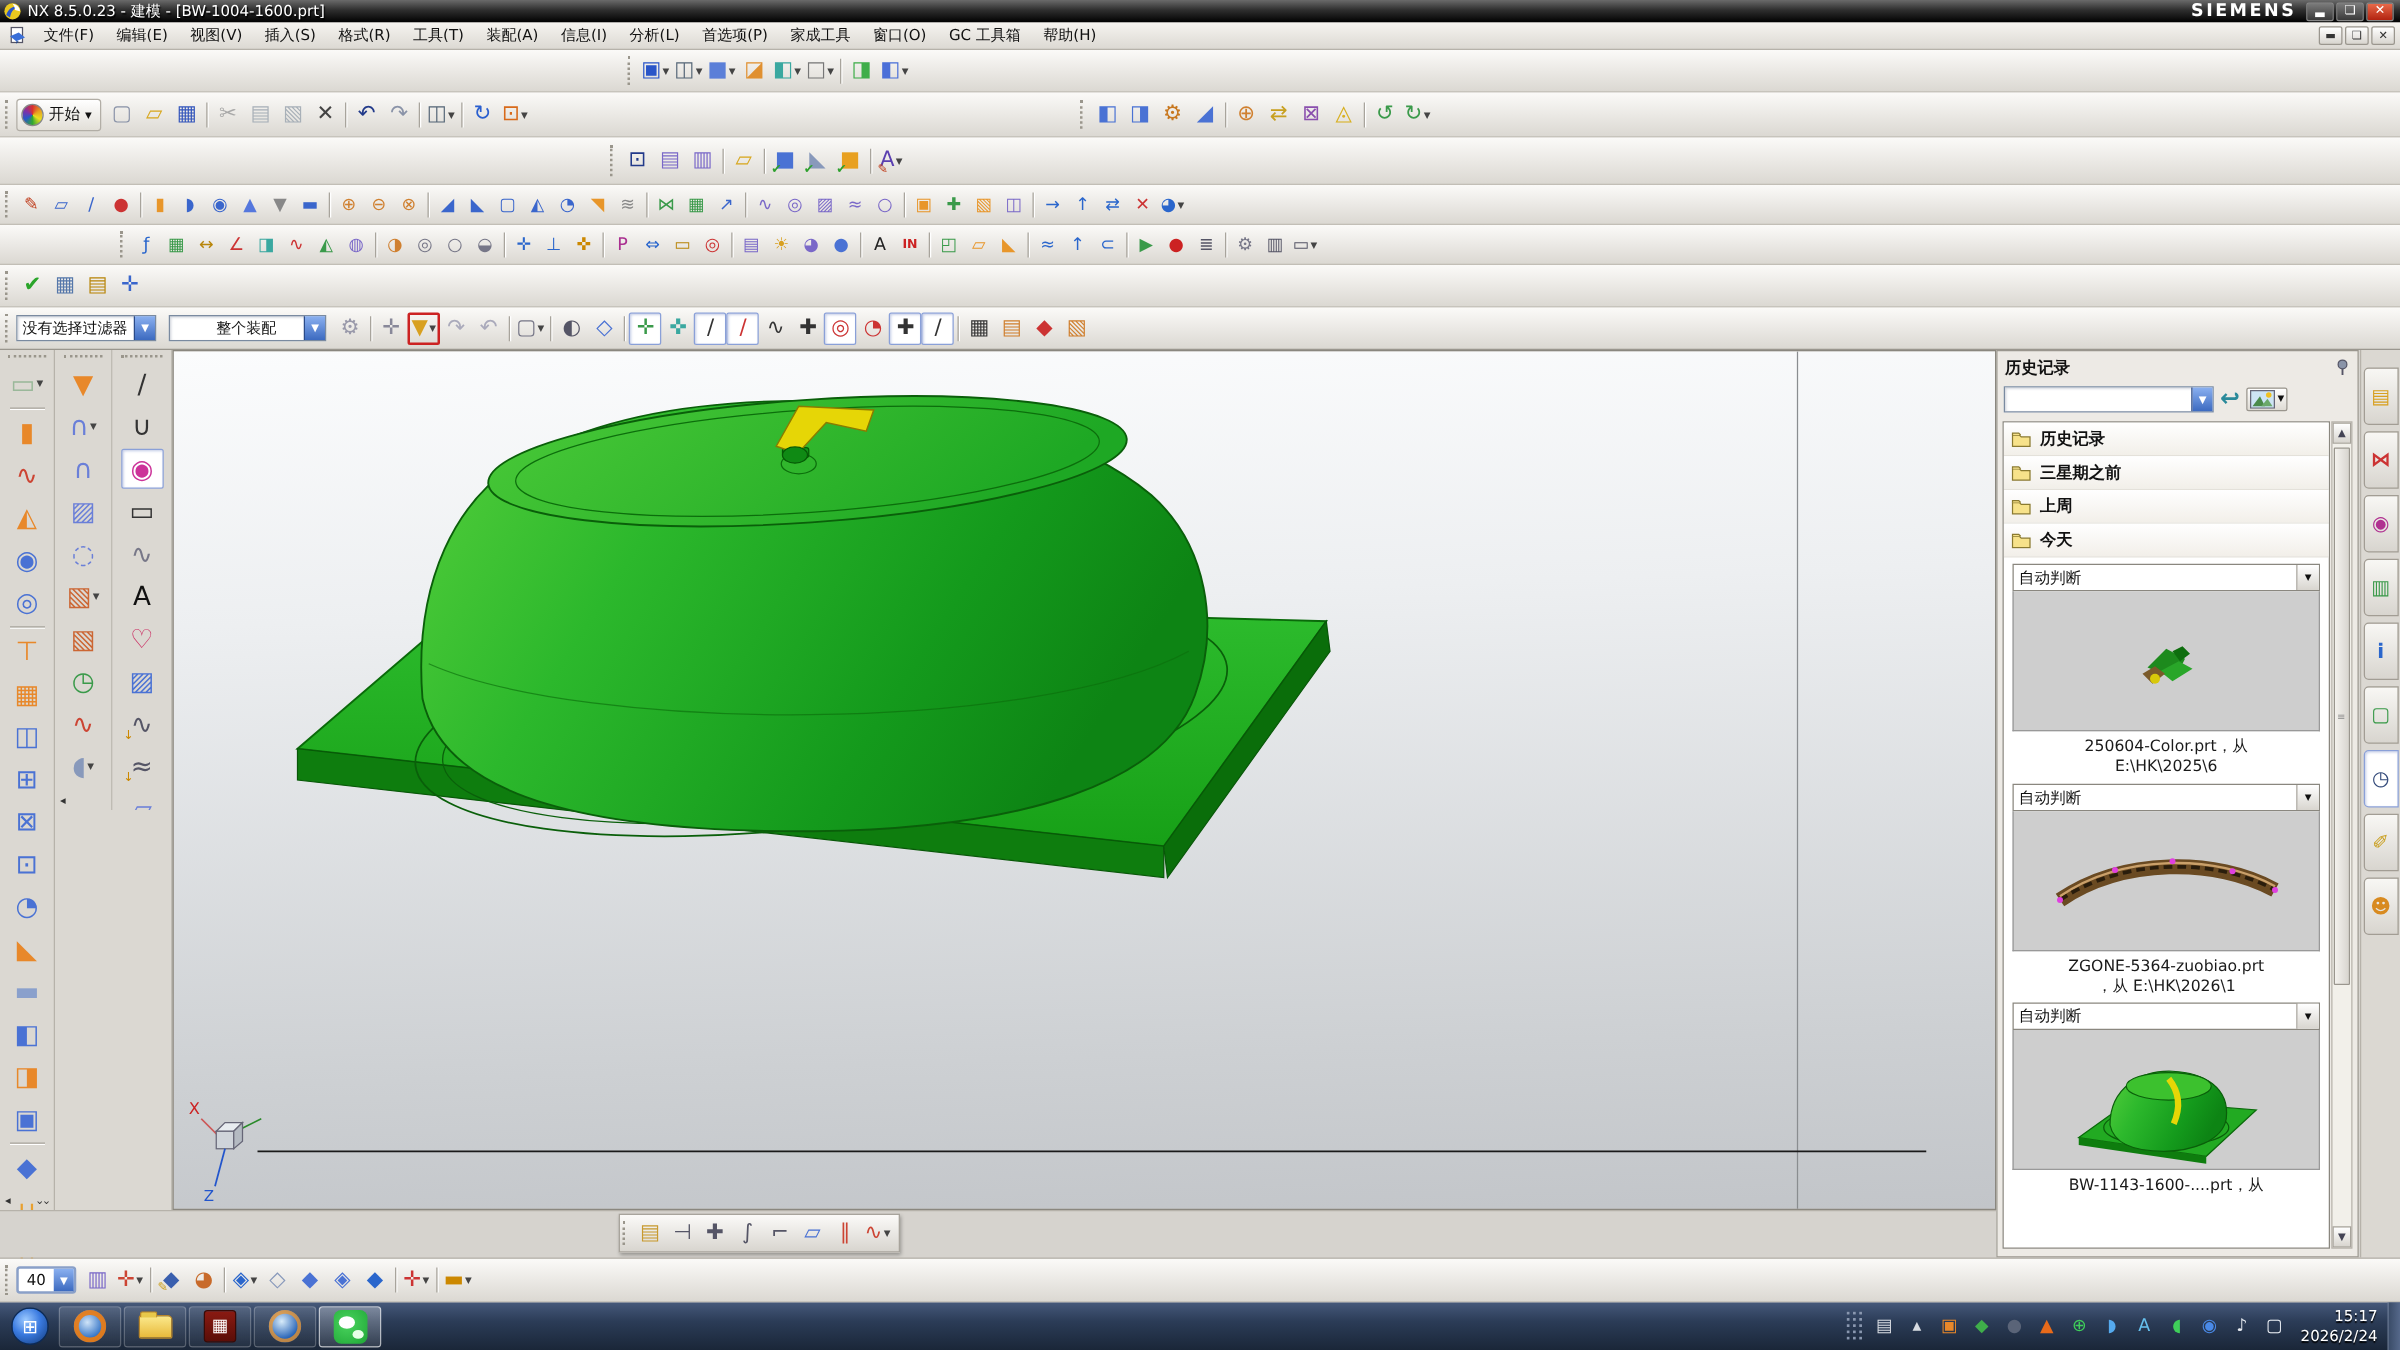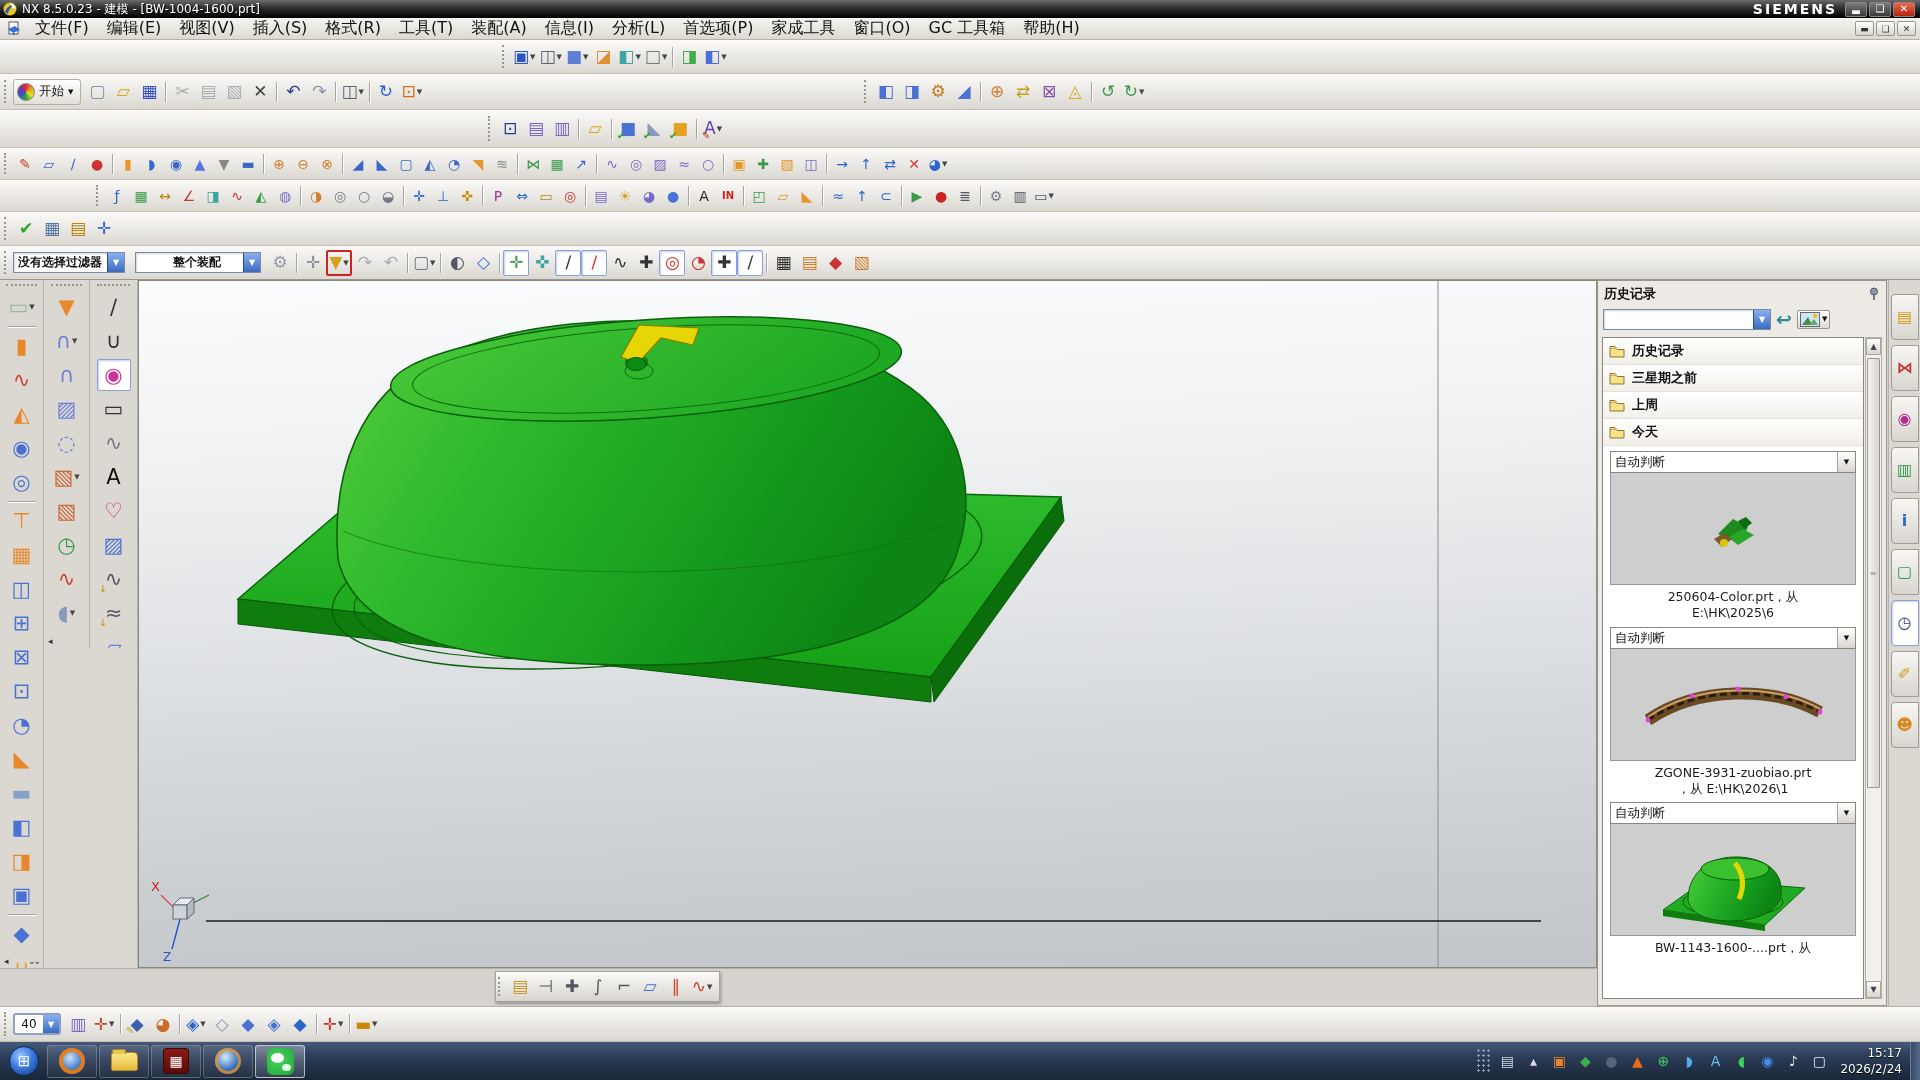--- a/index.html
+++ b/index.html
@@ -12,21 +12,21 @@
   .brand{margin-left:auto;font-weight:bold;font-size:14px;letter-spacing:2px;margin-right:8px;}
   .winbtns{display:flex;gap:2px;margin-right:2px;}
   .wb{width:22px;height:15px;border:1px solid #888;border-radius:2px;background:linear-gradient(#7a7a7a,#3a3a3a);position:relative;}
   .wb.close{background:linear-gradient(#e86a4a,#b22310);}
   .wb i{position:absolute;left:50%;top:50%;transform:translate(-50%,-50%);font-style:normal;color:#fff;font-size:10px;line-height:1;}
   .wb.min i{top:70%;}
 
   
   .menubar{position:absolute;left:0;top:18px;width:1920px;height:22px;background:linear-gradient(#f6f4f0,#dcd9d3);border-bottom:1px solid #b6b2aa;display:flex;align-items:center;padding-left:3px;}
   .appico{width:15px;height:15px;margin:0 4px;flex:none;}
-  .menu-item{padding:16px 9px;font-size:16px;white-space:nowrap;}
+  .menu-item{padding:16px 9px;font-size:12px;white-space:nowrap;}
   .mdibtns{margin-left:auto;display:flex;gap:2px;margin-right:4px;}
   .mdib{width:19px;height:15px;border:1px solid #9a968e;border-radius:2px;background:linear-gradient(#fff,#d8d5cf);color:#333;font-size:9px;display:flex;align-items:center;justify-content:center;}
 
   
   .trow{position:absolute;left:0;width:1920px;background:linear-gradient(#fbfaf8,#dbd8d2);border-bottom:1px solid #c2beb6;}
   .tstrip{position:absolute;top:0;height:100%;display:flex;align-items:center;}
   .grip{width:4px;height:68%;border-left:2px dotted #9a968c;margin:0 5px 0 2px;flex:none;}
   .tbi{min-width:26px;height:26px;padding:0 1px;display:flex;align-items:center;justify-content:center;position:relative;border-radius:2px;border:1px solid transparent;}
   .tbi .gl{font-size:17px;line-height:1;}
   .tbi .gl2{position:absolute;left:1px;bottom:0;font-size:10px;line-height:1;}
@@ -35,21 +35,21 @@
   .tbi.hl{border:2px solid #cc2222;}
   .tsep{width:1px;height:20px;background:#a8a49c;box-shadow:1px 0 0 #fff;margin:0 3px;flex:none;}
   .small .tbi{min-width:24px;height:24px;}
   .small .tbi .gl{font-size:14px;}
   .startbtn{display:flex;align-items:center;gap:4px;height:26px;padding:0 7px 0 3px;border:1px solid #b2aea6;border-radius:3px;background:linear-gradient(#fff,#e2dfd8);margin-right:3px;}
   .startbtn .orb{width:18px;height:18px;border-radius:50%;background:conic-gradient(#d83030,#e8a020,#e8e020,#30a830,#2858c8,#8030a8,#d83030);border:1px solid #888;}
   .startbtn .lbl{font-size:12.5px;}
   .startbtn .car{font-size:7px;}
 
   
-  .combo{display:flex;align-items:center;height:21px;background:#fff;border:1px solid #7a8aa0;box-shadow:inset 1px 1px 2px #d0d4dc;font-weight:bold;}
+  .combo{display:flex;align-items:center;height:21px;background:#fff;border:1px solid #7a8aa0;box-shadow:inset 1px 1px 2px #d0d4dc;}
   .combo .val{flex:1;padding:0 4px;white-space:nowrap;overflow:hidden;font-size:12px;}
   .combo .cbtn{width:17px;height:100%;background:linear-gradient(#8ab0f0,#3c6ac0);border-left:1px solid #2a4a88;color:#fff;font-size:8px;display:flex;align-items:center;justify-content:center;flex:none;}
 
   
   .sidebar-col{position:absolute;background:#dbd8d2;border-right:1px solid #b6b2aa;}
   .side{display:flex;flex-direction:column;align-items:center;width:100%;}
   .side .tbi{min-width:34px;height:32px;margin:1px 0;}
   .side .tbi .gl{font-size:21px;}
   .side .tsep{width:28px;height:1px;margin:2px 0;box-shadow:0 1px 0 #fff;}
   .hgrip{width:70%;height:4px;border-top:2px dotted #9a968c;margin:4px auto 2px;}
@@ -1025,21 +1025,21 @@
           <g fill="#e040e0">
               <circle cx="20" cy="46" r="2.4"></circle>
               <circle cx="64" cy="22" r="2.4"></circle>
               <circle cx="110" cy="15" r="2.4"></circle>
               <circle cx="158" cy="23" r="2.4"></circle>
               <circle cx="192" cy="38" r="2.4"></circle>
             </g>
         </svg>
       </div>
       <div class="cap">
-        <div>ZGONE-3931-zuobiao.prt</div>
+        <div>ZGONE-5364-zuobiao.prt</div>
         <div>，从 E:\HK\2026\1</div>
       </div>
     </div>
     <div class="pcard">
       <div class="ccombo">
         <span class="val">自动判断</span>
         <span class="dbtn">▼</span>
       </div>
       <div class="thumb">
         <svg width="180" height="110" viewBox="0 0 180 110">

